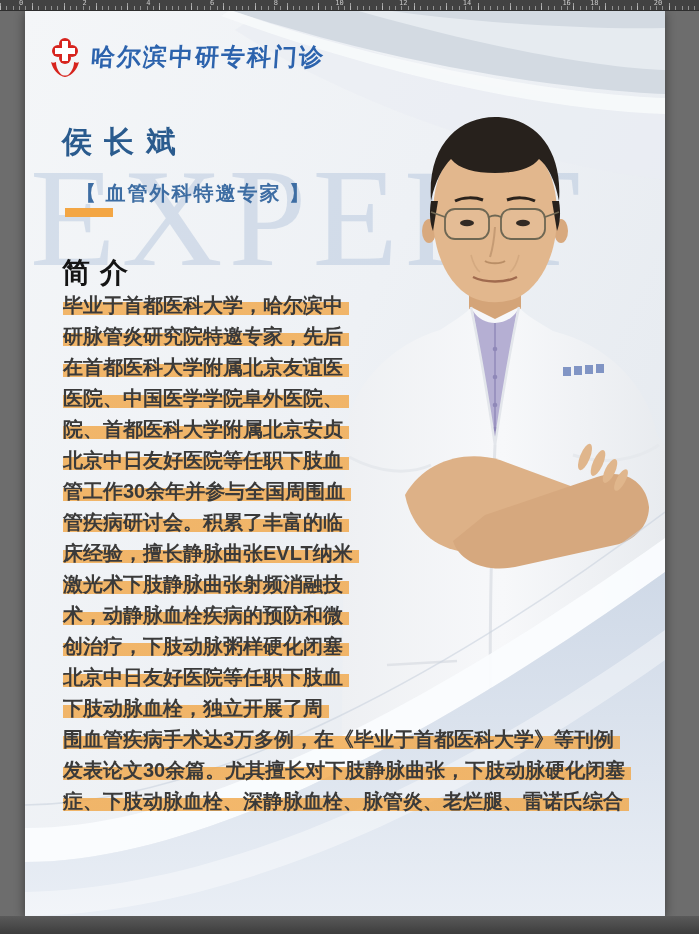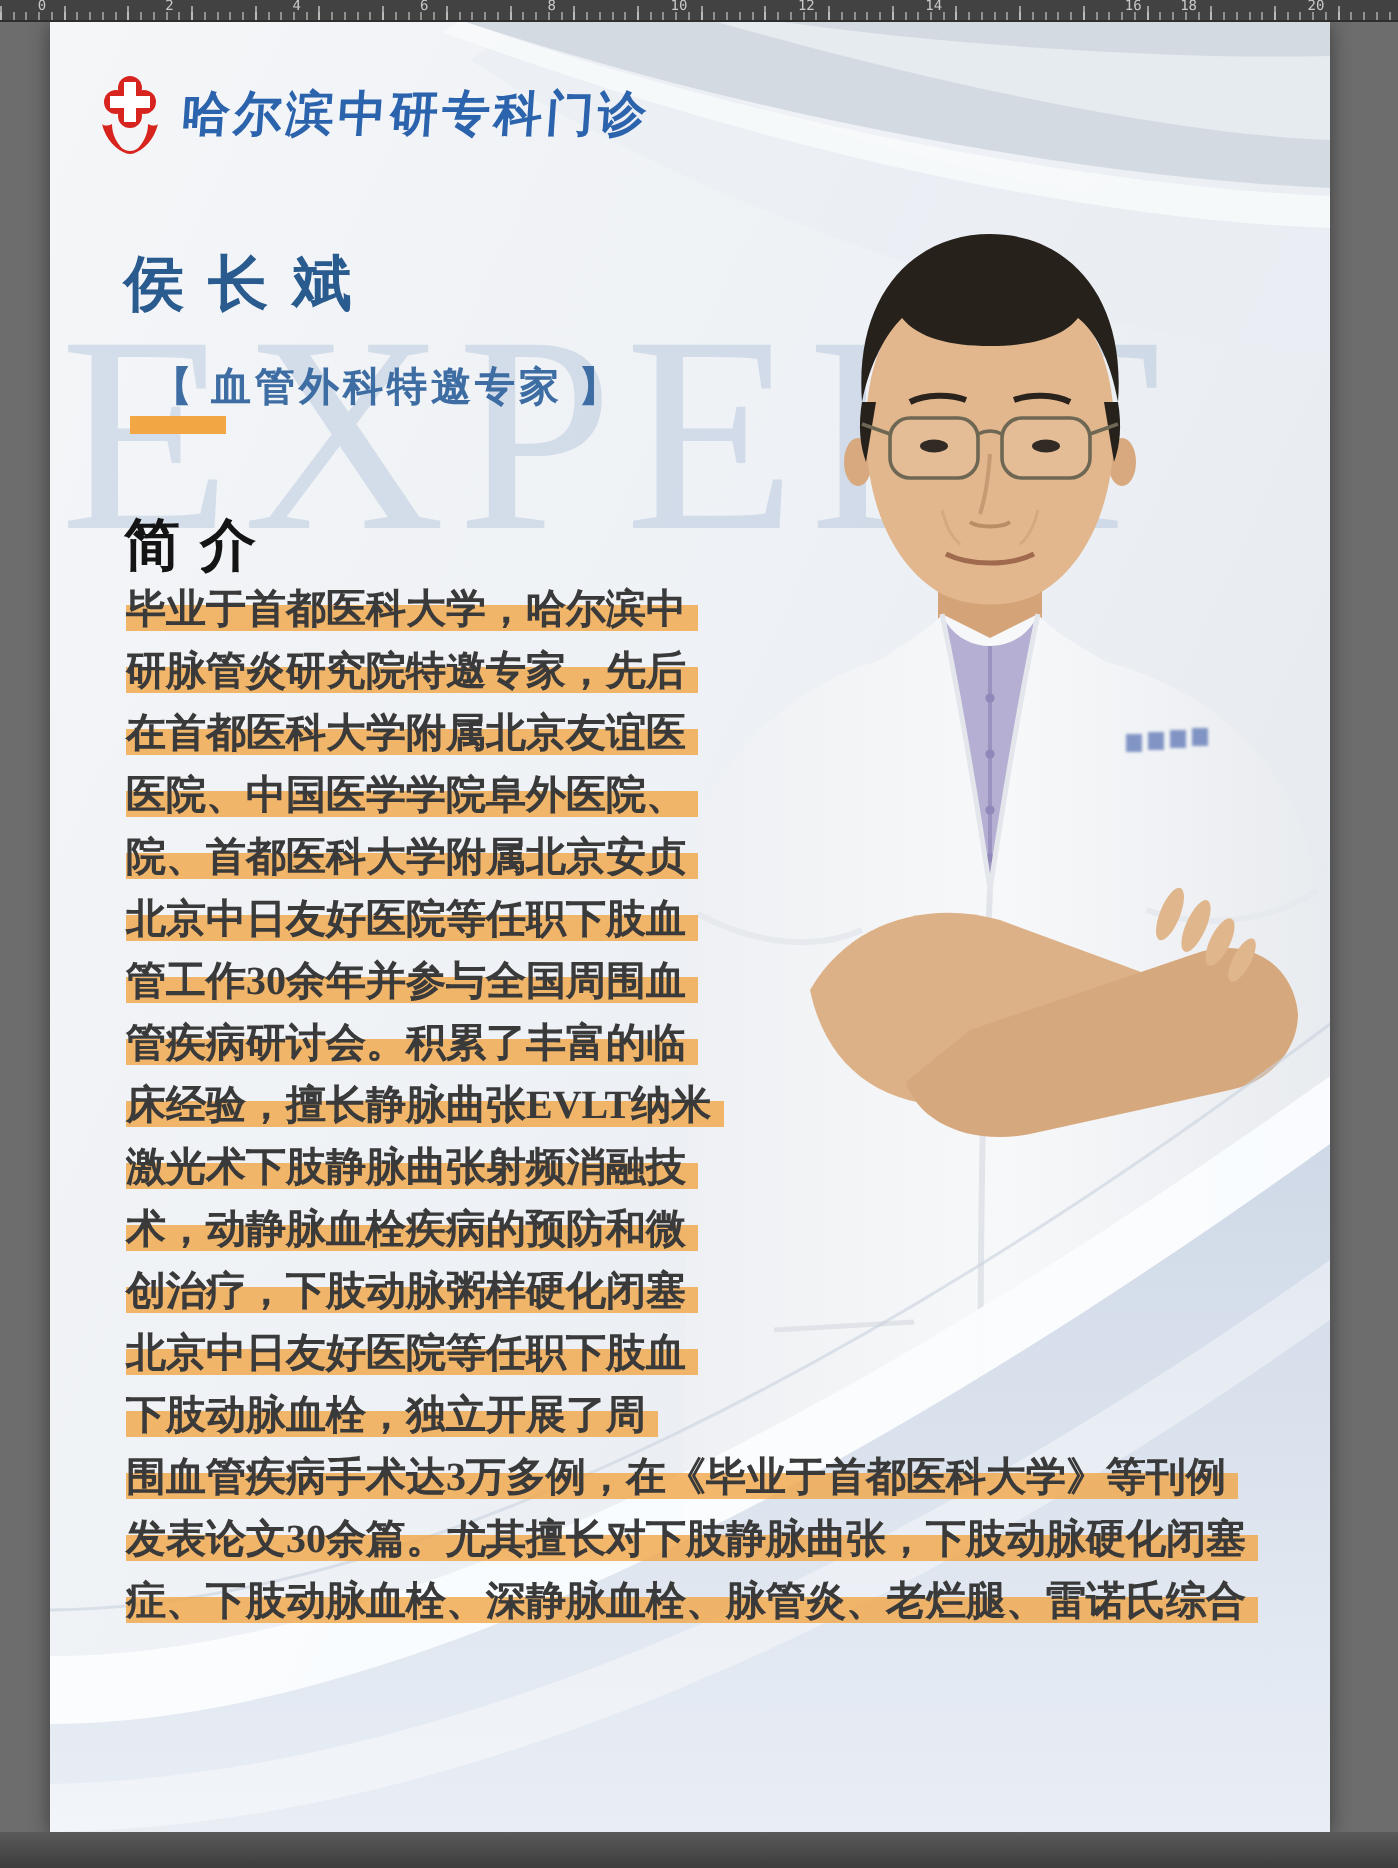--- a/index.html
+++ b/index.html
@@ -71,21 +71,20 @@
     font-size:28px;font-weight:700;color:#141414;letter-spacing:10px;
   }
   .bio{position:absolute;left:38px;top:280px;z-index:5;}
   .bio-line{height:31px;line-height:31px;white-space:nowrap;
     font-size:20px;font-weight:600;color:#3a3a3a;}
   .hl{
     padding-right:6px;
     background:linear-gradient(to bottom,
       rgba(0,0,0,0) 38%, rgba(241,166,70,.8) 38%,
       rgba(241,166,70,.8) 97%, rgba(0,0,0,0) 97%);
-    font-family:Liberation Serif, serif;
   }
   
   .bottom-strip{
     position:absolute;left:0;top:916px;width:699px;height:18px;z-index:40;
     background:linear-gradient(#5a5a5a,#3d3d3d);
   }
 </style>
 </head>
 <body>
 

